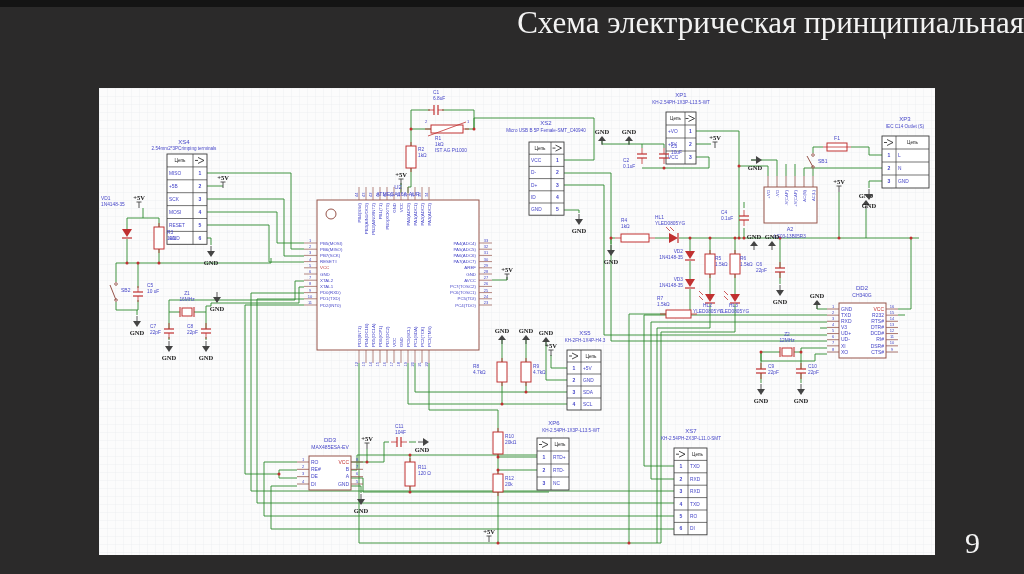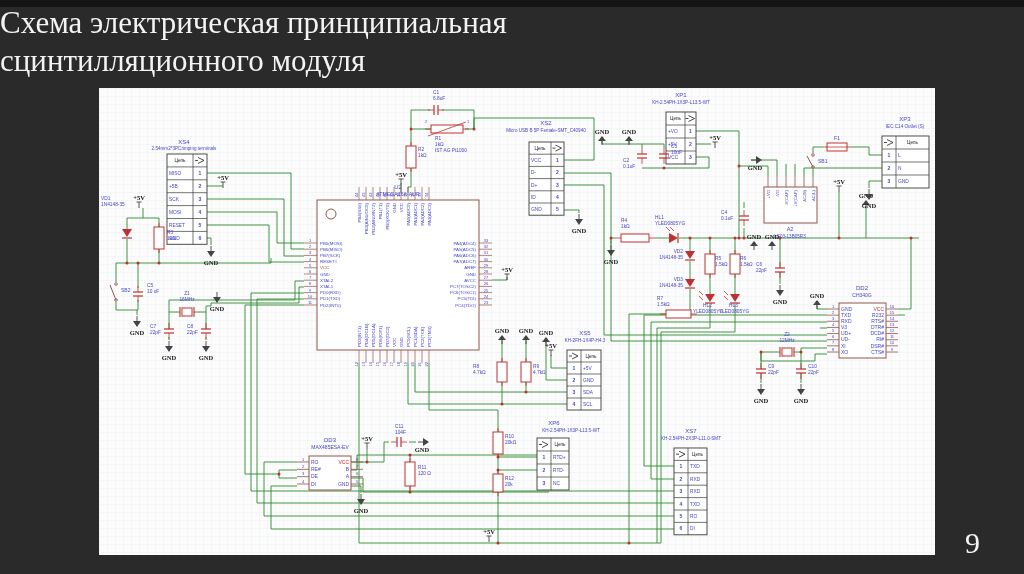--- a/index.html
+++ b/index.html
@@ -1,33 +1,32 @@
 <!DOCTYPE html>
 <html><head>
 <meta charset="utf-8">
 <style>
   html,body{margin:0;padding:0;background:#1a1a1a;}
   .slide{position:relative;width:1024px;height:574px;background:#2b2a2a;overflow:hidden;
          font-family:"Liberation Sans",sans-serif;}
   .topstrip{position:absolute;left:0;top:0;width:100%;height:7px;background:#141414;}
-  .title{position:absolute;top:4px;left:0;width:100%;text-align:left;color:#f3f3f3;
+  .title{position:absolute;top:4px;left:0;width:100%;text-align:right;color:#f3f3f3;
          font-family:"Liberation Serif",serif;font-size:31px;line-height:38px;font-weight:500;}
   .panel{position:absolute;left:99px;top:88px;width:836px;height:467px;background:#fcfcfc;}
   .pagenum{position:absolute;right:44px;bottom:14px;color:#f5f5f5;
            font-family:"Liberation Serif",serif;font-size:30px;}
   svg{display:block;}
 </style>
 </head>
 <body>
 
 <div class="slide">
   <div class="topstrip"></div>
   <div class="title">
     <div>Схема электрическая принципиальная</div>
-    <div>сцинтилляционного модуля</div>
   </div>
   <div class="panel">
     <svg id="schem" width="836" height="467" viewBox="0 0 836 467">
         <defs>
           <pattern id="grid" width="8" height="8" patternUnits="userSpaceOnUse">
             <path d="M8 0H0V8" fill="none" stroke="#e4e7e9" stroke-width="0.6"></path>
           </pattern>
         </defs>
         <rect x="0" y="0" width="836" height="467" fill="url(#grid)"></rect>
         <polyline points="103,85 192,85 192,161 205,161" fill="none" stroke="#2e8b2e" stroke-width="0.9"></polyline>

